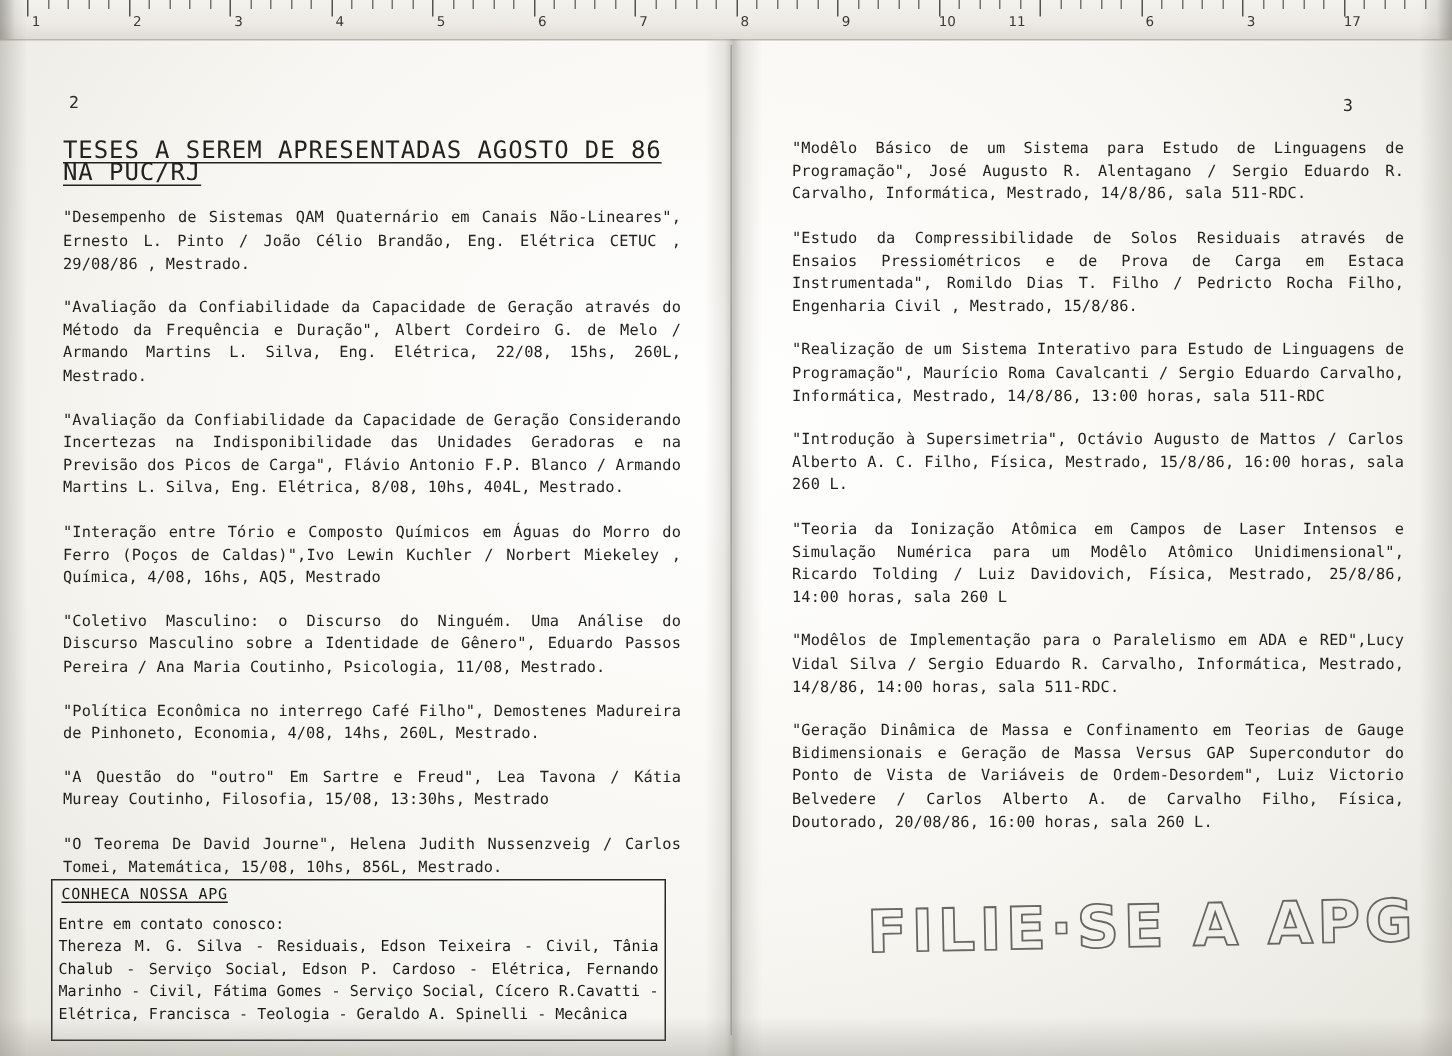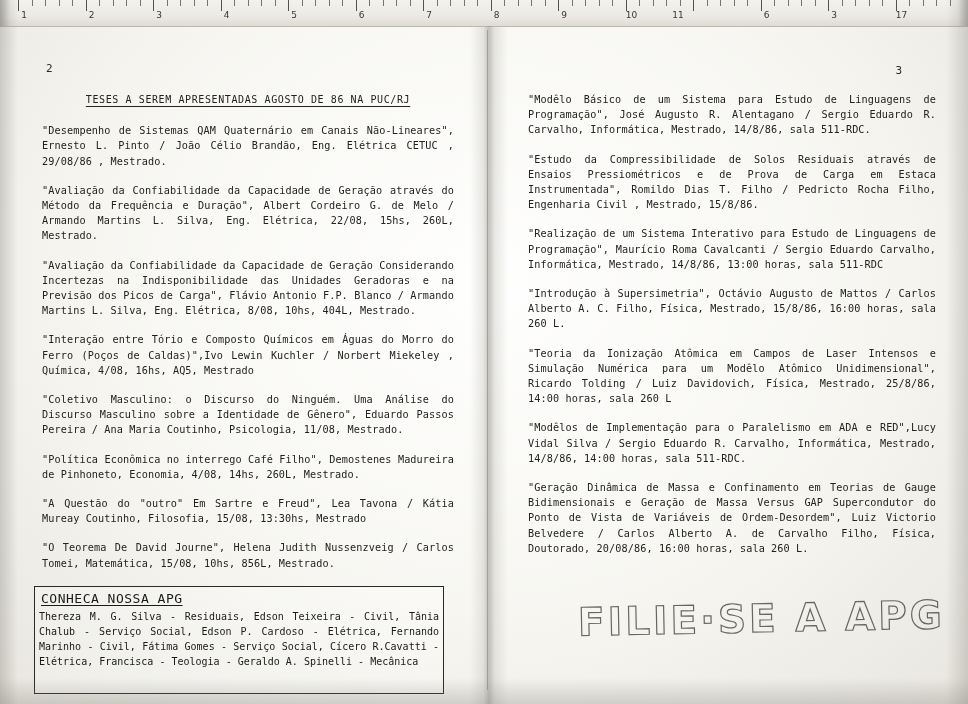--- a/index.html
+++ b/index.html
@@ -123,27 +123,26 @@
     top: 66px;
     font-size: 10.2px;
     line-height: 15.2px;
     letter-spacing: 0.1px;
     color: #23221f;
   }
   .col.left-col { left: 42px; width: 412px; }
   .col.right-col { left: 40px; width: 408px; }
 
   h1.heading {
-    font-size: 10px;
+    font-size: 16px;
     font-weight: normal;
     letter-spacing: 0.6px;
     margin: 0 0 16px 0;
     text-decoration: underline;
     text-underline-offset: 3px;
-    text-align: center;
   }
   p.entry {
     margin: 0 0 14px 0;
     text-align: justify;
     text-justify: inter-word;
   }
 
   
   .apg-box {
     position: absolute;
@@ -152,21 +151,21 @@
     width: 410px;
     height: 108px;
     border: 1.4px solid #2b2a27;
     box-sizing: border-box;
     overflow: hidden;
     background: rgba(255,255,255,0.25);
   }
   .apg-title {
     position: absolute;
     left: 6px; top: 4px;
-    font-size: 13px;
+    font-size: 10px;
     letter-spacing: 0.5px;
     text-decoration: underline;
     text-underline-offset: 2px;
   }
   .apg-body {
     position: absolute;
     left: 4px; top: 22px; right: 4px;
     font-size: 10px;
     line-height: 15px;
     text-align: justify;
@@ -303,20 +302,21 @@
       <p class="entry">"Interação entre Tório e Composto Químicos em Águas do Morro do Ferro (Poços de Caldas)",Ivo Lewin Kuchler / Norbert Miekeley  , Química,  4/08, 16hs, AQ5, Mestrado</p>
       <p class="entry">"Coletivo Masculino:  o Discurso do Ninguém. Uma Análise do Discurso Masculino sobre a Identidade de Gênero",  Eduardo Passos Pereira / Ana Maria Coutinho, Psicologia, 11/08, Mestrado.</p>
       <p class="entry">"Política Econômica no interrego Café Filho", Demostenes Madureira de Pinhoneto, Economia, 4/08, 14hs, 260L, Mestrado.</p>
       <p class="entry">"A Questão do "outro" Em Sartre e Freud", Lea Tavona / Kátia Mureay Coutinho, Filosofia, 15/08, 13:30hs, Mestrado</p>
       <p class="entry">"O Teorema De David Journe", Helena Judith Nussenzveig / Carlos Tomei, Matemática, 15/08, 10hs, 856L, Mestrado.</p>
     </div>
 
     <div class="apg-box">
       <div class="apg-title">CONHECA NOSSA APG</div>
       <div class="apg-body">
+        <p>Entre em contato conosco:</p>
         <p>Thereza M. G. Silva - Residuais,  Edson Teixeira - Civil, Tânia Chalub - Serviço Social, Edson P. Cardoso - Elétrica,  Fernando Marinho - Civil,  Fátima Gomes - Serviço Social, Cícero R.Cavatti - Elétrica, Francisca - Teologia - Geraldo A. Spinelli - Mecânica</p>
       </div>
     </div>
   </div>
 
   <div class="sheet right">
     <div class="folio right-folio">3</div>
 
     <div class="col right-col">
       <p class="entry">"Modêlo Básico de um Sistema para Estudo de Linguagens de Programação", José Augusto R. Alentagano / Sergio Eduardo R. Carvalho, Informática, Mestrado, 14/8/86, sala 511-RDC.</p>

